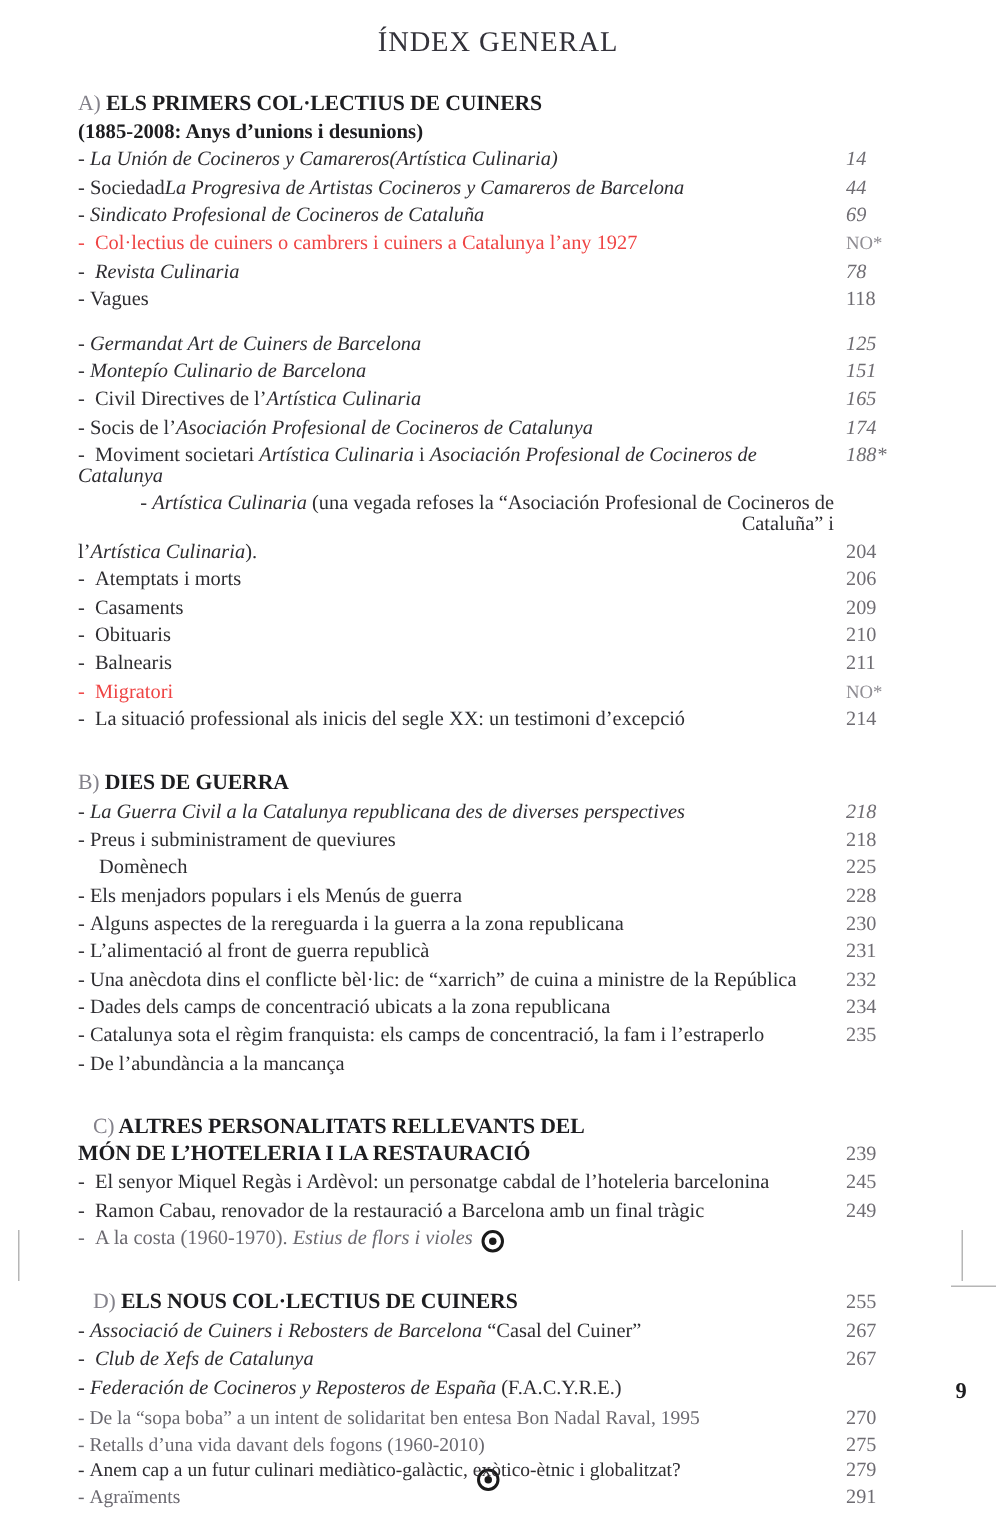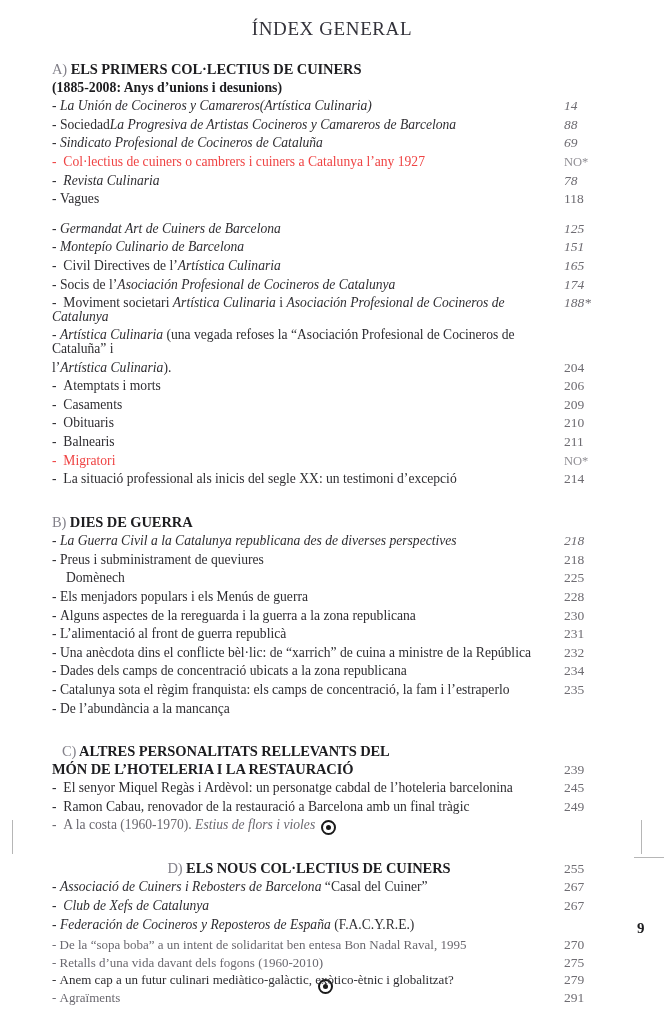--- a/index.html
+++ b/index.html
@@ -167,21 +167,21 @@
         <div class="pg"></div>
       </div>
 
       <div class="row" style="margin-bottom:5px;">
         <div class="label entry it"><span>-&nbsp;</span><span>La Unión de Cocineros y Camareros(Artística Culinaria)</span></div>
         <div class="pg ital">14</div>
       </div>
 
       <div class="row" style="margin-bottom:5px;">
         <div class="label entry"><span>-&nbsp;</span><span class="rom">Sociedad</span><i>La Progresiva de Artistas Cocineros y Camareros de Barcelona</i></div>
-        <div class="pg ital">88</div>
+        <div class="pg ital">44</div>
       </div>
 
       <div class="row" style="margin-bottom:5px;">
         <div class="label entry it"><span>-&nbsp;</span><span>Sindicato Profesional de Cocineros de Cataluña</span></div>
         <div class="pg ital">69</div>
       </div>
 
       <div class="row" style="margin-bottom:5px;">
         <div class="label entry faint"><span>-&nbsp;&nbsp;</span><span>Col·lectius de cuiners o cambrers i cuiners a Catalunya l’any 1927</span></div>
         <div class="pg sc faint">NO*</div>
@@ -215,21 +215,21 @@
       <div class="row" style="margin-bottom:5px;">
         <div class="label entry"><span>-&nbsp;</span><span class="rom">Socis de l’</span><i>Asociación Profesional de Cocineros de Catalunya</i></div>
         <div class="pg ital">174</div>
       </div>
 
       <div class="row" style="margin-bottom:5px;">
         <div class="label entry"><span>-&nbsp;&nbsp;</span><span class="rom">Moviment societari </span><i>Artística Culinaria</i><span class="rom"> i </span><i>Asociación Profesional de Cocineros de Catalunya</i></div>
         <div class="pg ital">188*</div>
       </div>
 
-      <div class="row" style="margin-bottom:5px;">
+      <div class="row" style="margin-bottom:5px;text-align:right;">
         <div class="label entry"><span>-&nbsp;</span><i>Artística Culinaria</i><span class="rom"> (una vegada refoses la “Asociación Profesional de Cocineros de Cataluña” i</span></div>
         <div class="pg"></div>
       </div>
 
       <div class="row" style="margin-bottom:5px;">
         <div class="label entry"><span class="rom">l’</span><i>Artística Culinaria</i><span class="rom">).</span></div>
         <div class="pg">204</div>
       </div>
 
       <div class="row" style="margin-bottom:5px;gap:12px;">
@@ -342,21 +342,21 @@
       <div class="row" style="margin-bottom:5px;">
         <div class="label entry faint2"><span>-&nbsp;&nbsp;</span><span class="rom">A la costa (1960-1970). </span><i>Estius de flors i violes</i></div>
         <div class="pg"></div>
       </div>
     </div>
 
     <div class="gap-lg"></div>
 
     <div class="block">
       <div class="row" style="margin-bottom:5px;">
-        <div class="label sec-head" style="padding-left:10px;text-align:center;">
+        <div class="label sec-head" style="padding-left:10px;">
           <span class="alpha">D)</span>
           <span>ELS NOUS COL·LECTIUS DE CUINERS</span>
         </div>
         <div class="pg">255</div>
       </div>
 
       <div class="row" style="margin-bottom:5px;">
         <div class="label entry"><span>-&nbsp;</span><i>Associació de Cuiners i Rebosters de Barcelona</i><span class="rom"> “Casal del Cuiner”</span></div>
         <div class="pg">267</div>
       </div>

